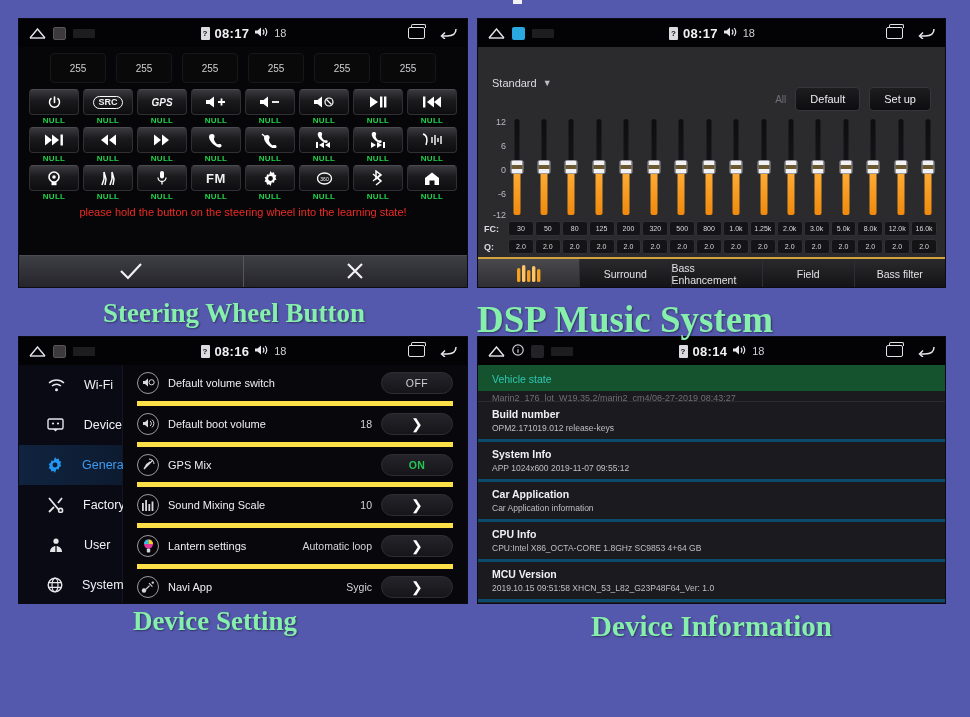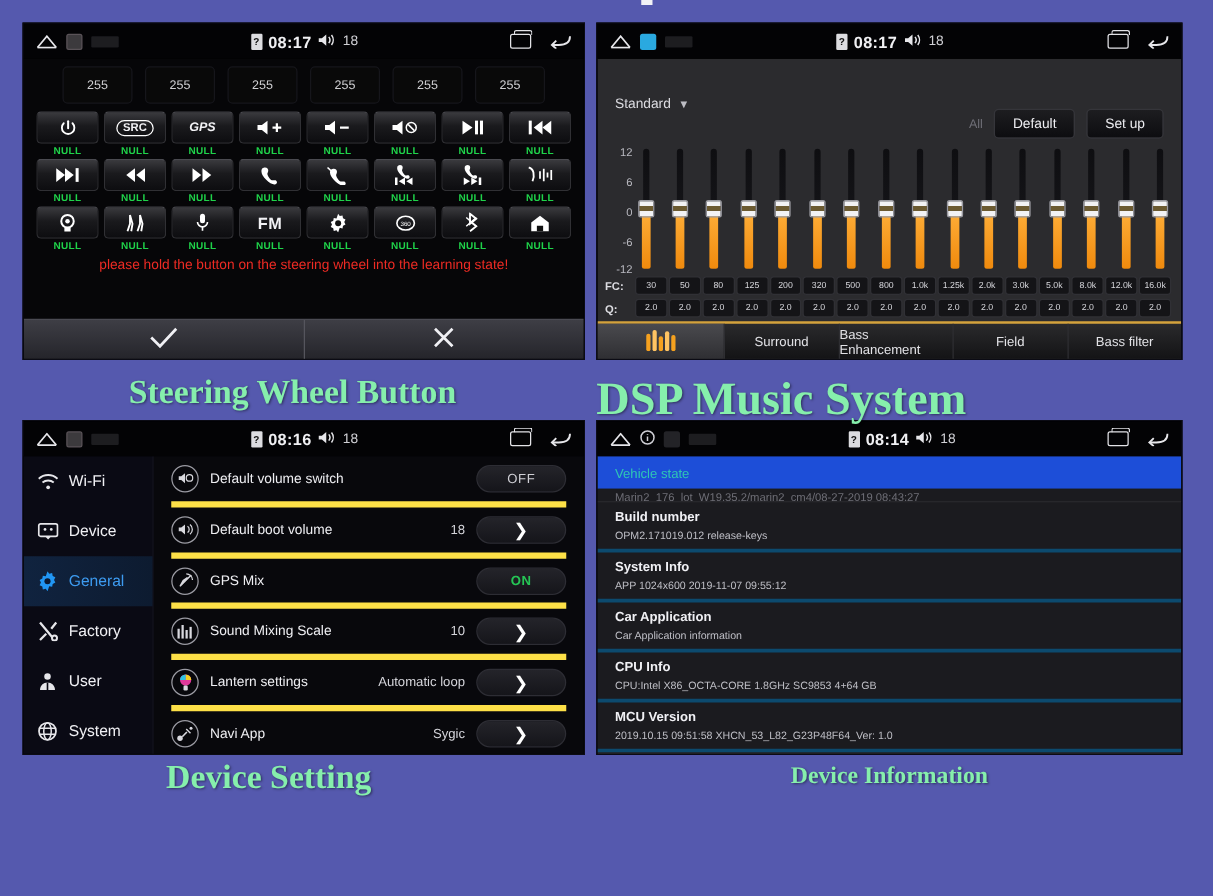--- a/index.html
+++ b/index.html
@@ -141,21 +141,21 @@
   .dsp-tab.active {
     flex:0 0 102px;
     background:linear-gradient(#4a4a4e,#2d2d31);
   }
   .dsp-tab:last-child { border-right:none; }
 
   
   .set-body { height:240px; display:flex; background:#08080d; }
   .set-side { width:104px; background:#0a0a14; display:flex; flex-direction:column;
               border-right:1px solid #15151f; }
-  .set-item { flex:1; display:flex; align-items:center; gap:8px; padding-left:10px; }
+  .set-item { flex:1; display:flex; align-items:center; gap:19px; padding-left:28px; }
   .set-item.active { background:linear-gradient(90deg,#10233f,#0d1b30); }
   .set-ico { width:18px; display:flex; align-items:center; justify-content:center; color:#e6e6ea; }
   .set-item.active .set-ico { color:#2196f3; }
   .set-lbl { font-size:12.5px; color:#f0f0f4; }
   .set-item.active .set-lbl { color:#3d9bf0; }
   .set-list { flex:1; display:flex; flex-direction:column; background:#08080c; padding:0 14px; }
   .set-row {
     flex:1; display:flex; align-items:center; gap:9px;
     border-bottom:5px solid #fde047;
   }
@@ -171,42 +171,42 @@
     width:72px; height:22px; border-radius:11px;
     background:linear-gradient(#24242a,#15151a); border:1px solid #2d2d34;
     display:flex; align-items:center; justify-content:center;
     font-size:10.5px; letter-spacing:.5px; color:#cfcfd5;
   }
   .row-pill.on { color:#25c555; font-weight:700; }
   .row-pill .chev { font-size:14px; color:#fff; font-weight:300; }
 
   
   .info-body { height:240px; background:#232327; display:flex; flex-direction:column; }
-  .info-head { color:#2fc6b5; font-size:10.5px; padding:8px 14px 6px; background:#1d4ed8; }
+  .info-head { color:#2fc6b5; font-size:10.5px; padding:8px 14px 6px; background:#14532d; }
   .info-scroll-top {
     color:#6e6e76; font-size:9px; padding:2px 14px 5px; background:#1b1b1f;
     border-bottom:1px solid #2c2c31; white-space:nowrap; overflow:hidden;
   }
   .info-list { flex:1; display:flex; flex-direction:column; background:#1b1b1f; }
   .info-row { flex:1; padding:6px 14px; border-bottom:3px solid #0c4a6e; }
   .info-t { color:#f0f0f4; font-size:10.5px; font-weight:700; }
   .info-s { color:#bfbfc6; font-size:8.5px; margin-top:3px; }
   .info-foot { height:12px; background:#232327; }
 
   
   .cap {
     position:absolute; color:#86efac;
     font-family:"Liberation Serif", serif; font-weight:700;
     text-shadow:1px 1px 2px rgba(0,0,0,.45);
     white-space:nowrap;
   }
   .cap1 { left:0; top:298px; width:468px; text-align:center; font-size:27px; }
   .cap2 { left:477px; top:298px; width:469px; font-size:37px; }
   .cap3 { left:0; top:606px; width:430px; text-align:center; font-size:27px; }
-  .cap4 { left:477px; top:610px; width:469px; text-align:center; font-size:19px; }
+  .cap4 { left:477px; top:610px; width:469px; text-align:center; font-size:29px; }
   .topnick { position:absolute; left:513px; top:0; width:9px; height:4px; background:#f2f2f6; }
 </style>
 </head>
 <body>
 
 <div class="page">
 
   <div class="topnick"></div>
 
   <div class="panel p1">

